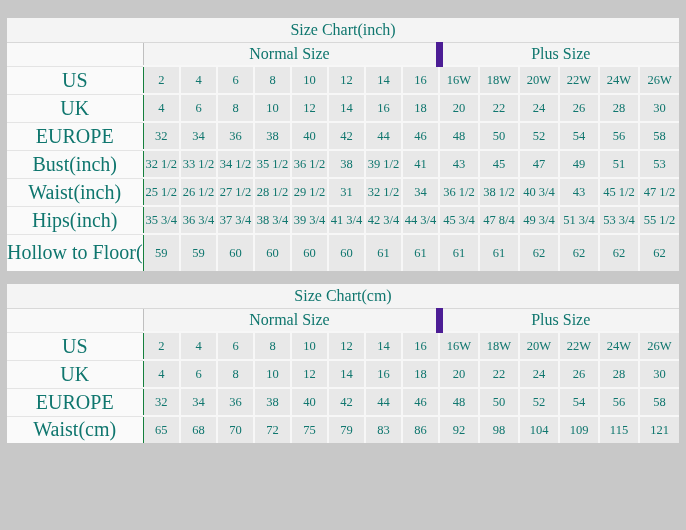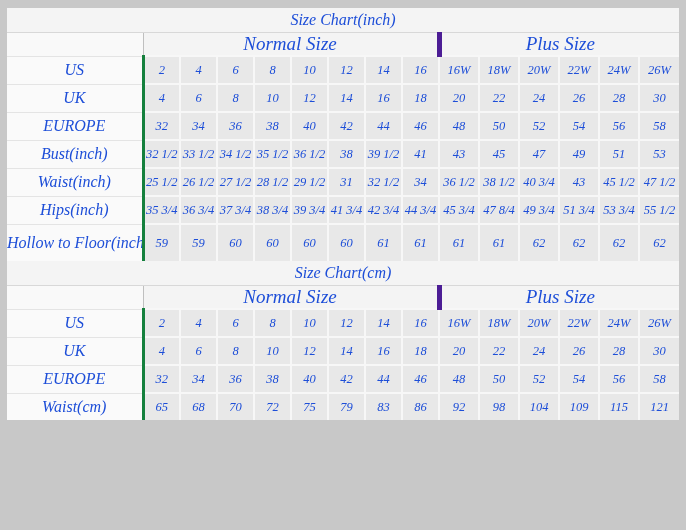--- a/index.html
+++ b/index.html
@@ -1,63 +1,62 @@
 <!DOCTYPE html>
 <html><head>
 <meta charset="utf-8">
 <style>
   html, body { margin: 0; padding: 0; }
   .page {
     width: 686px;
     height: 530px;
     background: #c8c8c8;
     box-sizing: border-box;
-    padding: 8px 7px;
+    padding: 18px 7px;
     font-family: "Liberation Serif", "DejaVu Serif", serif;
-    color: #1d4ed8;
+    color: #0f766e;
     overflow: hidden;
-    font-style: italic;
   }
   table.size-chart {
     border-collapse: collapse;
     table-layout: fixed;
     width: 672px;
     background: #f4f4f4;
   }
-  table.size-chart + table.size-chart { }
+  table.size-chart + table.size-chart { margin-top: 13px; }
   td {
     padding: 0;
     text-align: center;
     vertical-align: middle;
     white-space: nowrap;
     overflow: hidden;
   }
   .title-cell {
     height: 24px;
     font-size: 16px;
     background: #f4f4f4;
     border-bottom: 1px solid #d8d8d8;
   }
   .corner-cell {
     background: #f9f9f9;
     border-right: 1px solid #bfbfbf;
   }
   .group-cell {
     height: 22px;
-    font-size: 19px;
+    font-size: 16px;
     background: #f4f4f4;
     border-bottom: 1px solid #d8d8d8;
   }
-  .group-plus { border-left: 5px solid #4c1d95; }
+  .group-plus { border-left: 7px solid #4c1d95; }
   tbody td { height: 26px; }
   tr.row-tall td { height: 36px; }
   .label-cell {
     background: #fafafa;
-    font-size: 16px;
-    border-right: 3px solid #15803d;
+    font-size: 20px;
+    border-right: 1px solid #15803d;
     border-top: 1px solid #e4e4e4;
   }
   .data-cell {
     background: #e8e8e8;
     font-size: 12.5px;
     border-left: 2px solid #f7f7f7;
     border-top: 2px solid #f7f7f7;
   }
   .data-cell.first-data { border-left: none; }
 </style>

